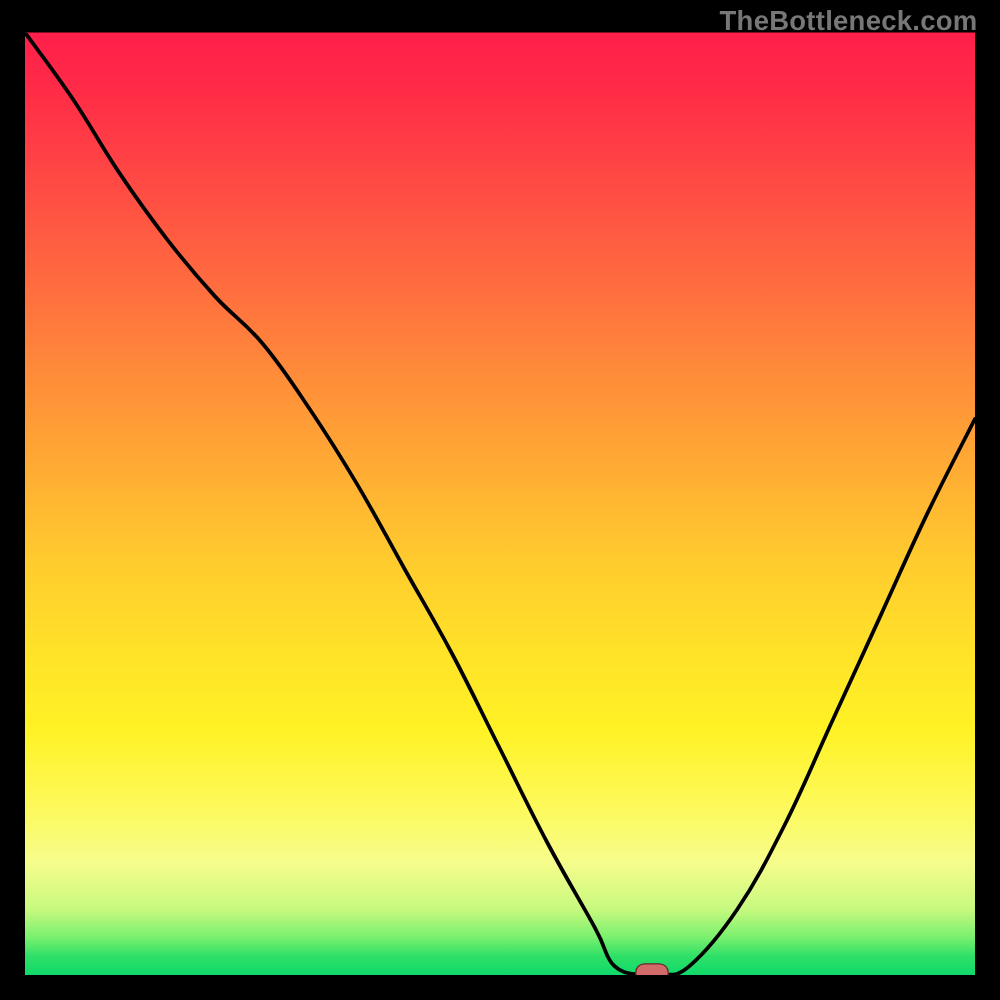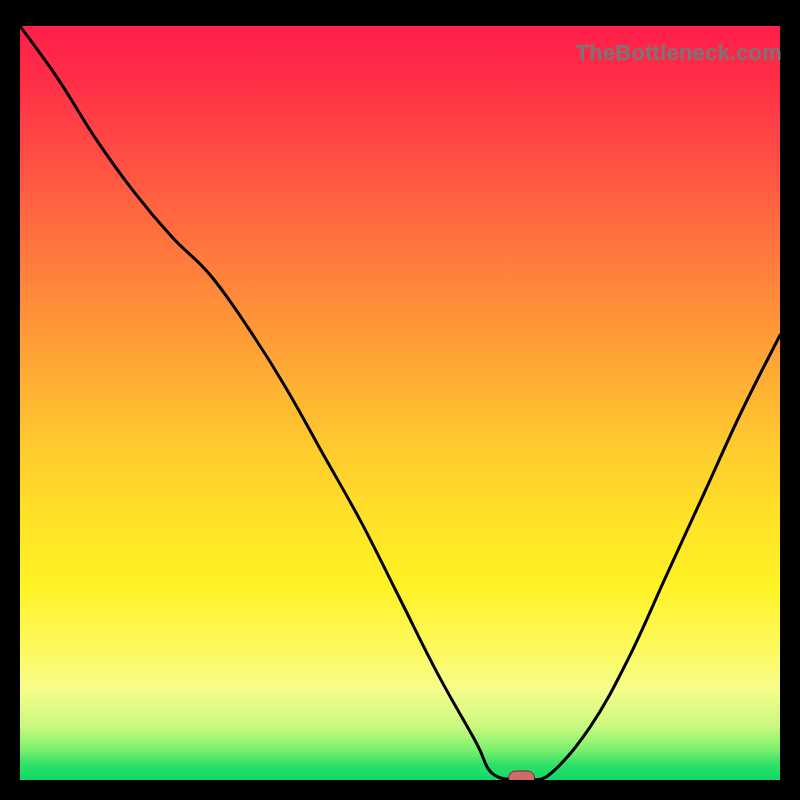--- a/index.html
+++ b/index.html
@@ -19,21 +19,20 @@
   }
   .watermark {
     position: absolute;
     top: 4px;
     right: 18px;
     color: #777;
     font-size: 22px;
     font-weight: 600;
     letter-spacing: 0.2px;
     z-index: 10;
-    margin-top: 36px;
   }
   .plot {
     position: absolute;
     left: 20px;
     top: 26px;
     width: 760px;
     height: 754px;
     
     background: linear-gradient(
       to bottom,

